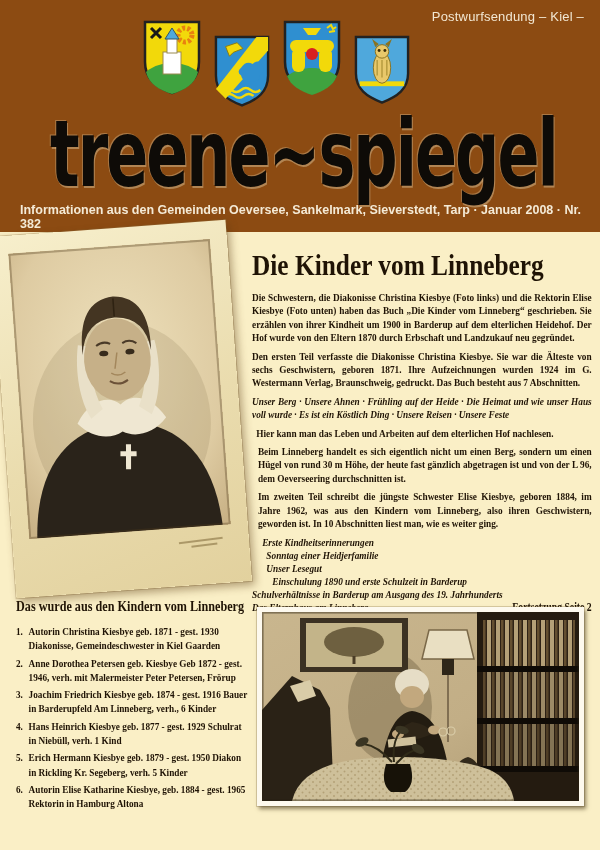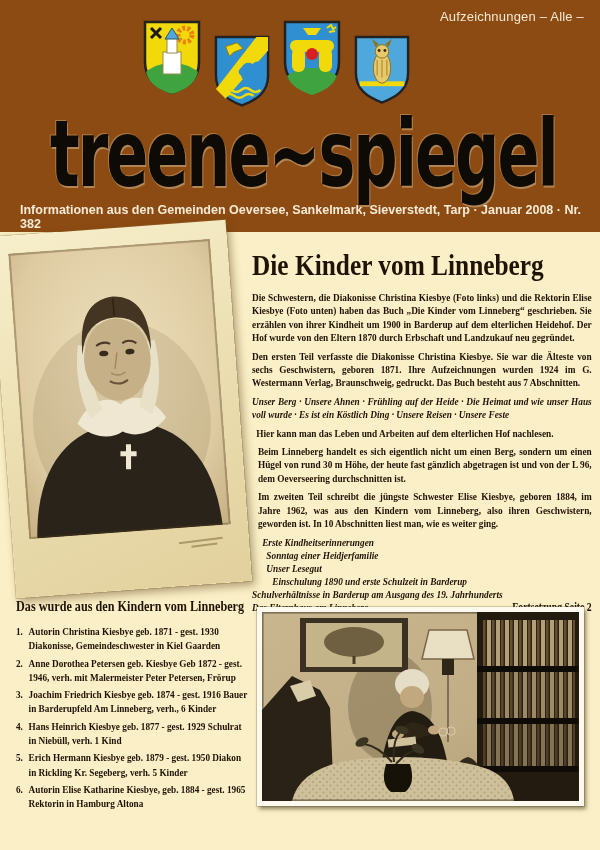--- a/index.html
+++ b/index.html
@@ -56,21 +56,21 @@
           background:#FDF9EE;padding:5px;
           box-shadow:2px 3px 4px rgba(70,55,25,.6),0 0 0 1px rgba(120,95,50,.25);}
   .photo2 svg{width:100%;height:100%;display:block;background:#C2AE86;}
 </style>
 </head>
 <body>
 
 <div class="page">
 
   <div class="masthead">
-    <div class="postmark">Aufzeichnungen – Alle –</div>
+    <div class="postmark">Postwurfsendung – Kiel –</div>
 
     <div class="crests">
 
       <svg class="crest" viewBox="0 0 58 76">
         <path d="M2,2 h54 v40 c0,17 -11,25 -27,31 c-16,-6 -27,-14 -27,-31 Z" fill="#F2D90A" stroke="#222" stroke-width="2.5"></path>
         <path d="M3,52 c8,-7 18,-9 26,-9 c8,0 18,2 26,9 c-3,12 -13,18 -26,22 c-13,-4 -23,-10 -26,-22 Z" fill="#3FA33F"></path>
         <circle cx="42" cy="15" r="7" fill="none" stroke="#E8820F" stroke-width="5" stroke-dasharray="3 2"></circle>
         <path d="M8,8 l10,10 M18,8 l-10,10" stroke="#1a1a1a" stroke-width="3"></path>
         <rect x="20" y="32" width="18" height="22" fill="#FFFFFF" stroke="#9a8a50" stroke-width="1"></rect>
         <rect x="24" y="18" width="10" height="15" fill="#FFFFFF" stroke="#9a8a50" stroke-width="1"></rect>

